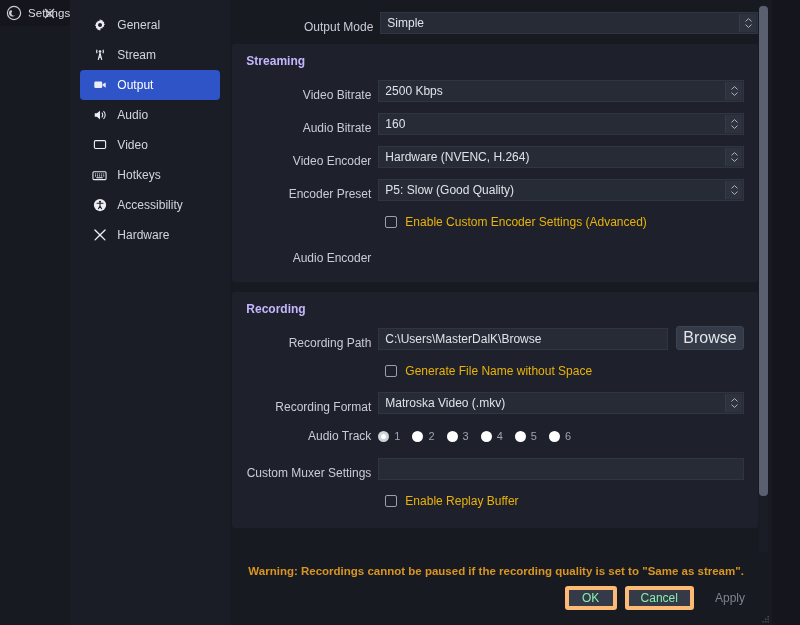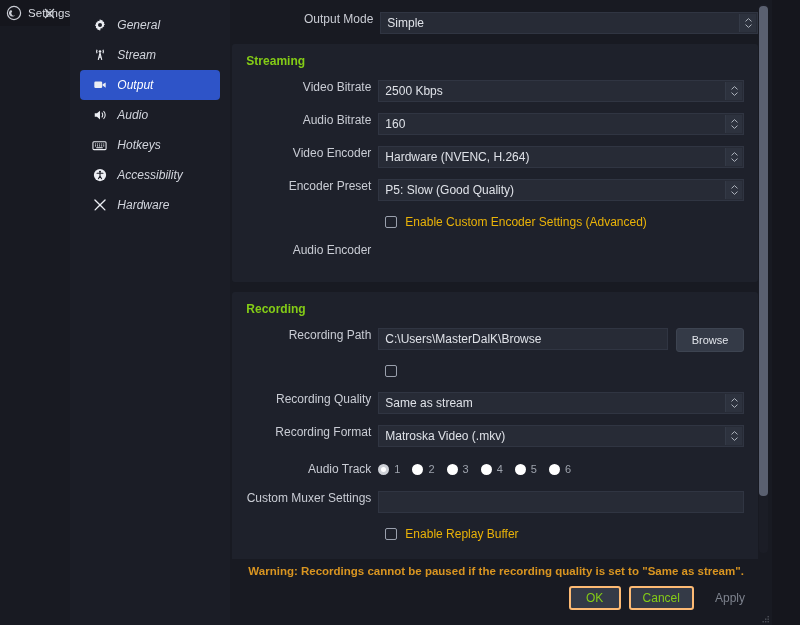--- a/index.html
+++ b/index.html
@@ -99,42 +99,42 @@
     width: 15px;
     height: 15px;
     margin-right: 10px;
     flex: 0 0 15px;
     display: flex;
     align-items: center;
     justify-content: center;
     color: #eceef3;
   }
   .nav-icon svg { display: block; }
-  .nav-label { line-height: 1; font-style: italic; }
+  .nav-label { line-height: 1; }
 
   
   .content {
     flex: 1;
     position: relative;
     background: #181a22;
     min-width: 0;
     display: flex;
     flex-direction: column;
   }
   .scroll-area {
     flex: 1;
     position: relative;
     overflow: hidden;
     padding: 0;
   }
 
   
   .row {
     display: flex;
-    align-items: flex-start;
+    align-items: flex-end;
     height: 22px;
     margin-bottom: 11px;
   }
   .lbl {
     width: 148px;
     min-width: 148px;
     text-align: right;
     padding-right: 7px;
     box-sizing: border-box;
     font-size: 12px;
@@ -189,21 +189,21 @@
   .panel {
     background: #1e212b;
     border-radius: 3px;
     margin: 0 14px 10px 2px;
     padding: 10px 14px 6px 14px;
     box-sizing: border-box;
   }
   .panel-title {
     font-size: 12px;
     font-weight: bold;
-    color: #84cc16;
+    color: #c4b5fd;
     margin-bottom: 12px;
   }
   .panel .lbl { width: 132px; min-width: 132px; }
 
   
   .check-row {
     display: flex;
     align-items: center;
     height: 20px;
     margin-bottom: 11px;
@@ -225,21 +225,21 @@
 
   
   .browse-btn {
     width: 68px;
     height: 24px;
     margin-left: 8px;
     background: #343a47;
     border: 1px solid #3d4451;
     border-radius: 3px;
     color: #e2e5eb;
-    font-size: 11px;
+    font-size: 16px;
     display: flex;
     align-items: center;
     justify-content: center;
     cursor: pointer;
     box-sizing: border-box;
     flex: 0 0 68px;
   }
 
   
   .radio-row {
@@ -315,22 +315,22 @@
     padding: 0 12px;
     margin-left: 8px;
     border-radius: 3px;
     font-size: 12px;
     display: flex;
     align-items: center;
     justify-content: center;
     box-sizing: border-box;
     cursor: pointer;
     background: #343a47;
-    border: 2px solid #fdba74;
-    color: #84cc16;
+    border: 4px solid #fdba74;
+    color: #86efac;
   }
   .btn.disabled {
     background: transparent;
     border: 1px solid transparent;
     color: #7d828d;
     cursor: default;
   }
 
   .resize-grip {
     position: absolute;
@@ -401,20 +401,28 @@
         <span class="nav-icon">
           <svg width="14" height="14" viewBox="0 0 16 16" fill="currentColor">
             <path d="M2 6 h2.5 L8 3 v10 L4.5 10 H2 z"></path>
             <path d="M10 5.4 a3.6 3.6 0 0 1 0 5.2" fill="none" stroke="currentColor" stroke-width="1.2"></path>
             <path d="M12 3.6 a6 6 0 0 1 0 8.8" fill="none" stroke="currentColor" stroke-width="1.2"></path>
           </svg>
         </span>
         <span class="nav-label">Audio</span>
       </div>
 
+      <div class="nav-item">
+        <span class="nav-icon">
+          <svg width="14" height="14" viewBox="0 0 16 16" fill="none" stroke="currentColor" stroke-width="1.3">
+            <rect x="1.6" y="3" width="12.8" height="9" rx="1.4"></rect>
+          </svg>
+        </span>
+        <span class="nav-label">Video</span>
+      </div>
 
       <div class="nav-item">
         <span class="nav-icon">
           <svg width="15" height="15" viewBox="0 0 16 16" fill="none" stroke="currentColor" stroke-width="1.1">
             <rect x="1" y="4" width="14" height="8.4" rx="1.1"></rect>
             <path d="M3.2 6.4h1M5.4 6.4h1M7.6 6.4h1M9.8 6.4h1M12 6.4h1M3.2 8.4h1M5.4 8.4h1M7.6 8.4h1M9.8 8.4h1M12 8.4h1M4.6 10.4h6.8"></path>
           </svg>
         </span>
         <span class="nav-label">Hotkeys</span>
       </div>
@@ -542,36 +550,23 @@
           <div class="row">
             <div class="lbl">Recording Path</div>
             <div class="field flat">
               <span class="val">C:\Users\MasterDalK\Browse</span>
             </div>
             <div class="browse-btn">Browse</div>
           </div>
 
           <div class="check-row">
             <span class="cbox"></span>
-          </div>
-
-          <div class="row">
-            <div class="lbl">Recording Quality</div>
-            <div class="field">
-              <span class="val">Same as stream</span>
-              <span class="spin">
-                <svg class="up" width="7" height="4" viewBox="0 0 7 4">
-                    <path d="M0.5 3.4 L3.5 0.6 L6.5 3.4" fill="none" stroke="#aeb3bd" stroke-width="1"></path>
-                  </svg>
-                <svg class="down" width="7" height="4" viewBox="0 0 7 4">
-                    <path d="M0.5 0.6 L3.5 3.4 L6.5 0.6" fill="none" stroke="#aeb3bd" stroke-width="1"></path>
-                  </svg>
-              </span>
-            </div>
-          </div>
+            <span class="check-label">Generate File Name without Space</span>
+          </div>
+
 
           <div class="row">
             <div class="lbl">Recording Format</div>
             <div class="field">
               <span class="val">Matroska Video (.mkv)</span>
               <span class="spin">
                 <svg class="up" width="7" height="4" viewBox="0 0 7 4">
                     <path d="M0.5 3.4 L3.5 0.6 L6.5 3.4" fill="none" stroke="#aeb3bd" stroke-width="1"></path>
                   </svg>
                 <svg class="down" width="7" height="4" viewBox="0 0 7 4">

